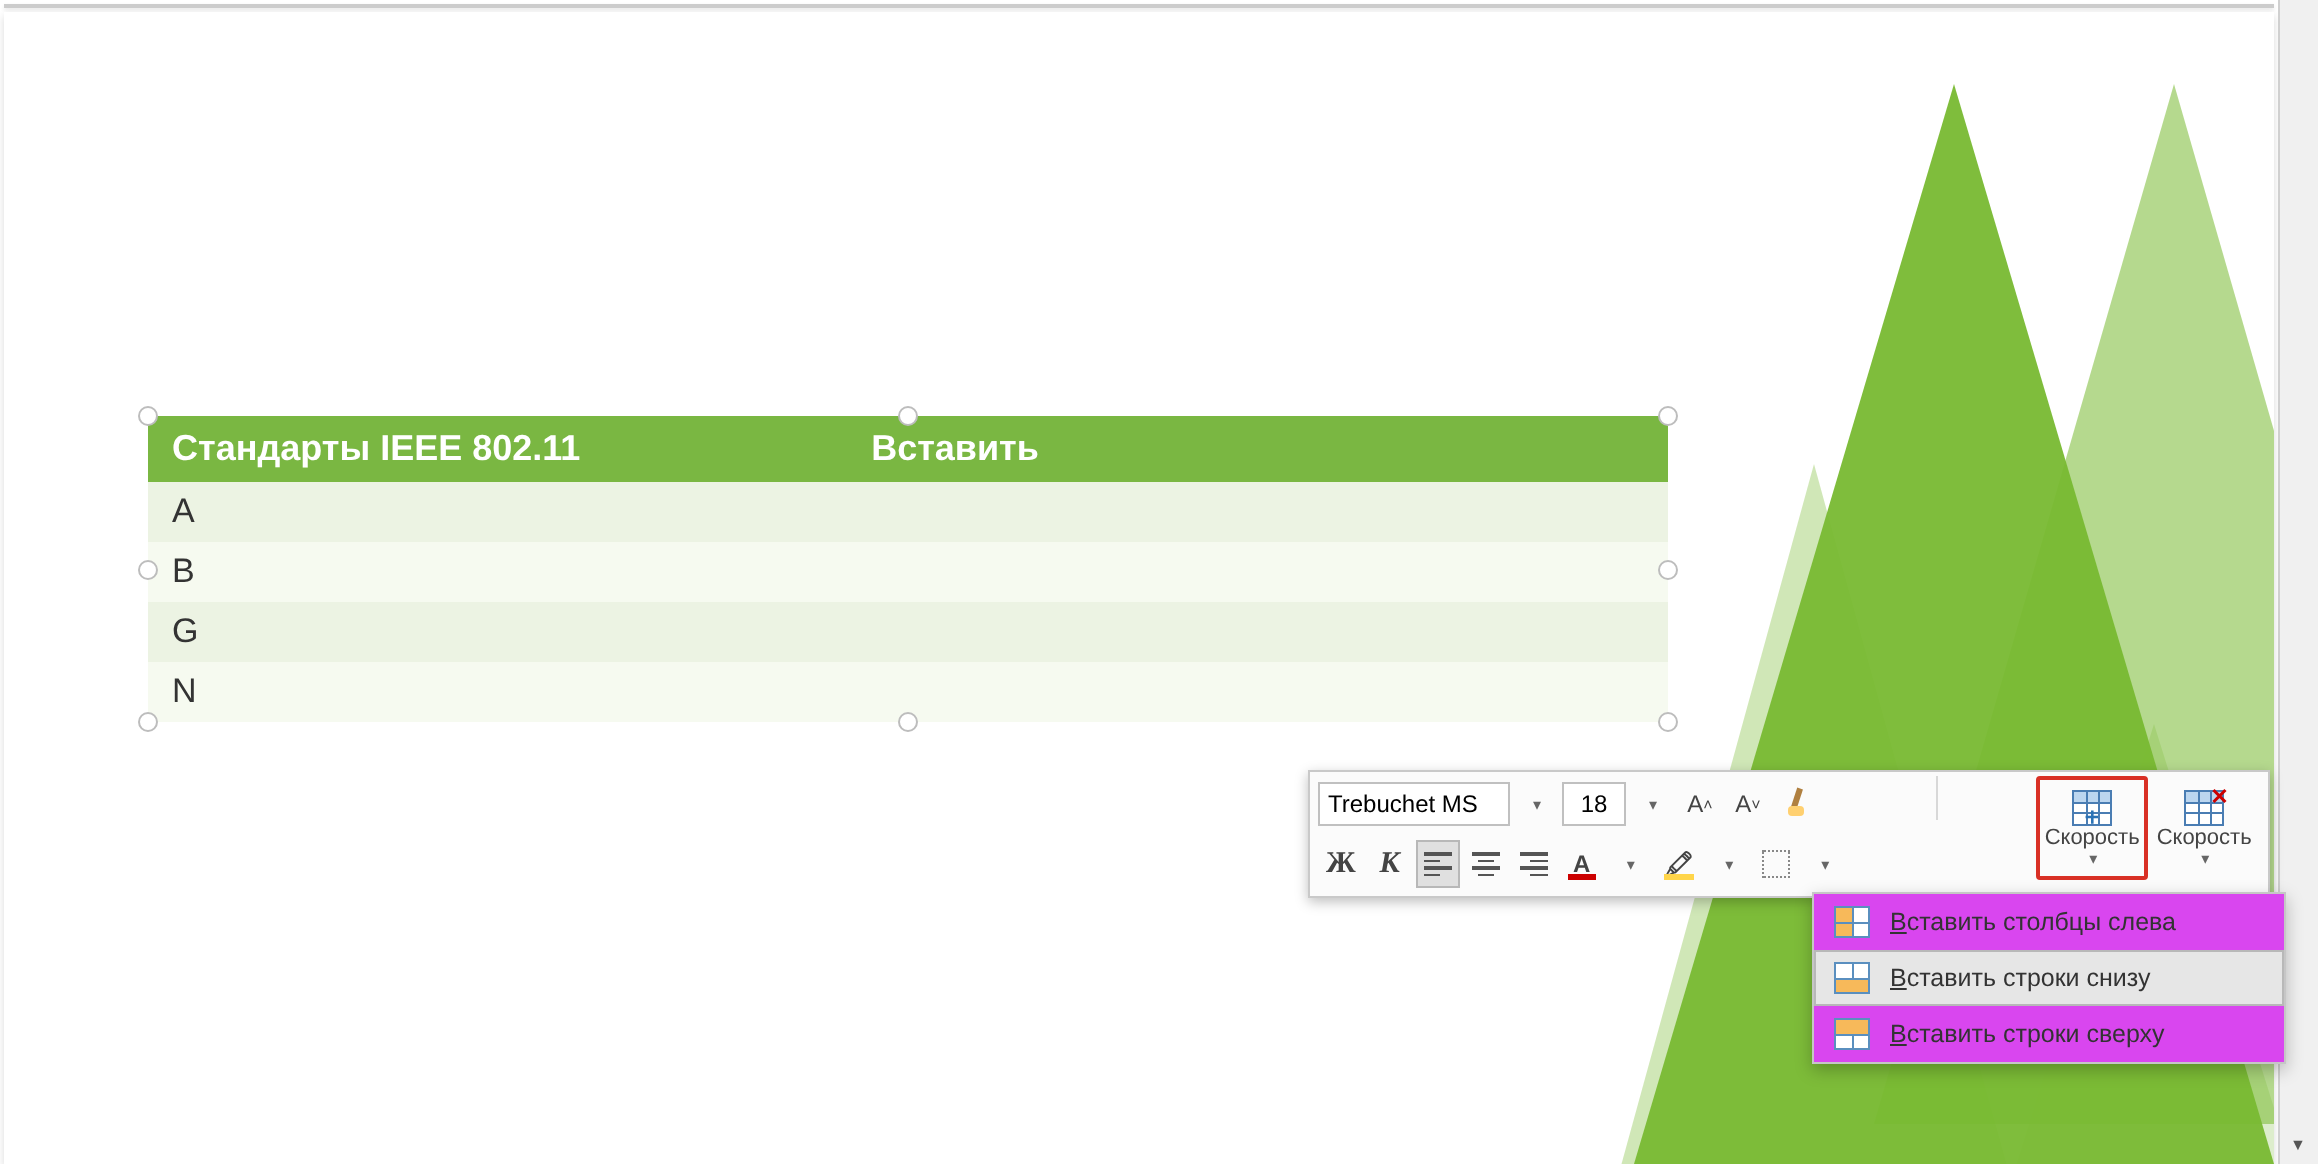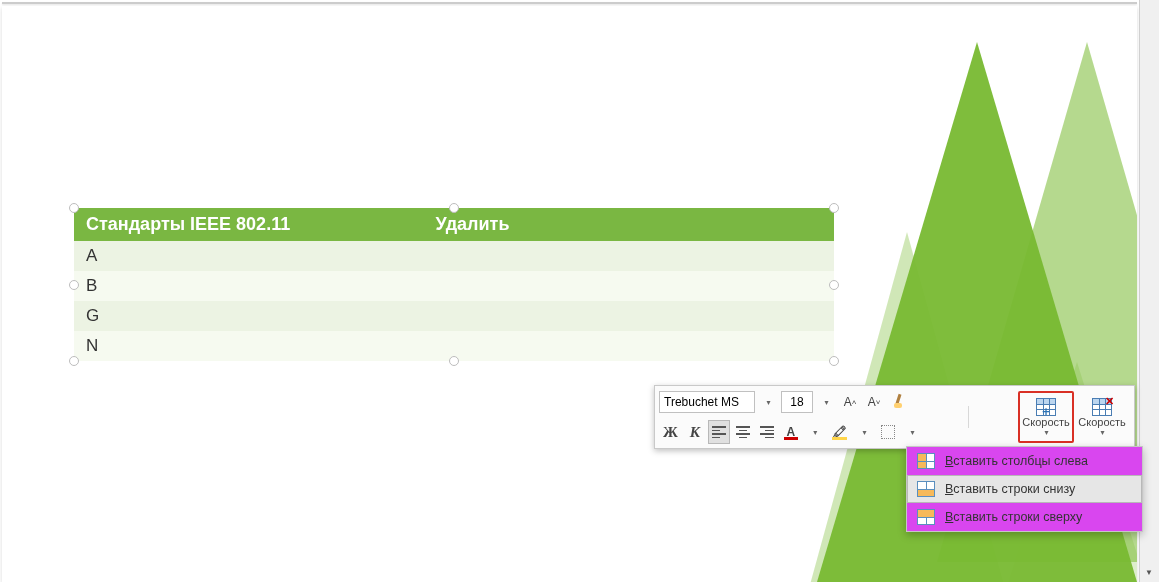--- a/index.html
+++ b/index.html
@@ -93,21 +93,21 @@
       <div class="tri tri1"></div>
     </div>
 
 
     <div class="table-wrap">
       <div class="table-box">
         <table class="tbl">
           <thead>
             <tr>
               <th>Стандарты IEEE 802.11</th>
-              <th>Удалить</th>
+              <th>Вставить</th>
             </tr>
           </thead>
           <tbody id="tbody">
               <tr class="r0">
                 <td>A</td>
                 <td></td>
               </tr>
               <tr class="r1">
                 <td>B</td>
                 <td></td>
@@ -133,21 +133,21 @@
       </div>
     </div>
   </div>
 </div>
 
 <div class="scrollbar-right">
   <div class="scrollbar-down-arrow">▼</div>
 </div>
 
 <div class="mini-toolbar">
-  <div style="display:flex; align-items:center;gap:43px;">
+  <div style="display:flex; align-items:flex-start;gap:43px;">
     <div style="display:flex; flex-direction:column; gap:2px;">
       <div class="tb-row">
         <input class="tb-input font-name" value="Trebuchet MS" style="">
         <span class="tb-btn">
             <span class="tb-dd">▾</span>
           </span>
         <input class="tb-input font-size" value="18" style="">
         <span class="tb-btn">
             <span class="tb-dd">▾</span>
           </span>

